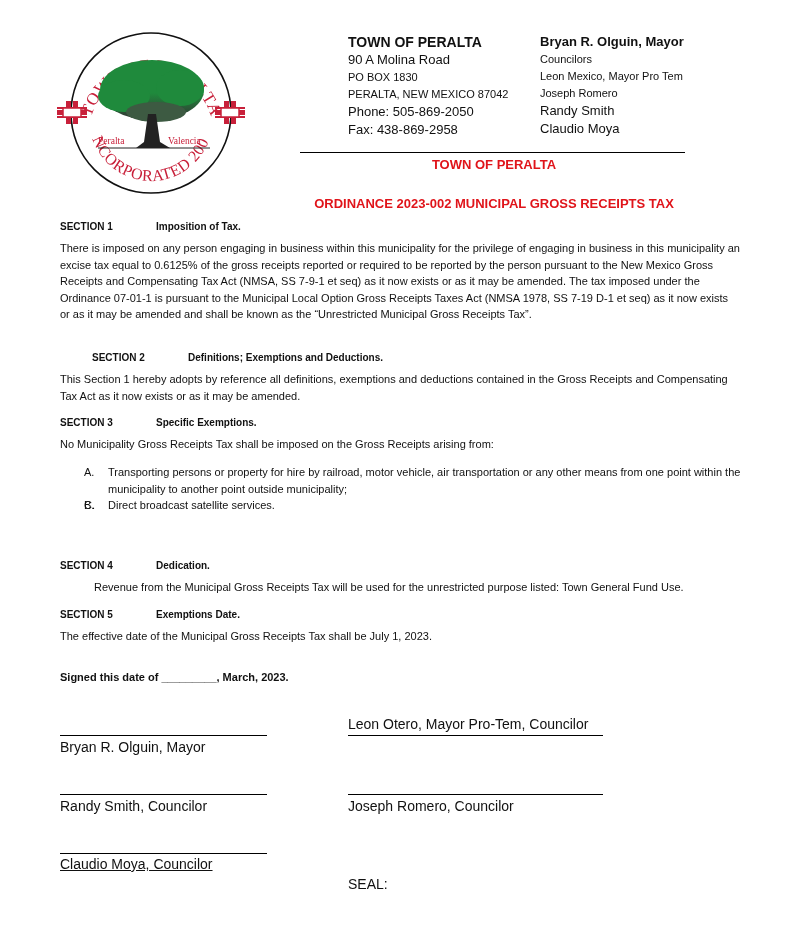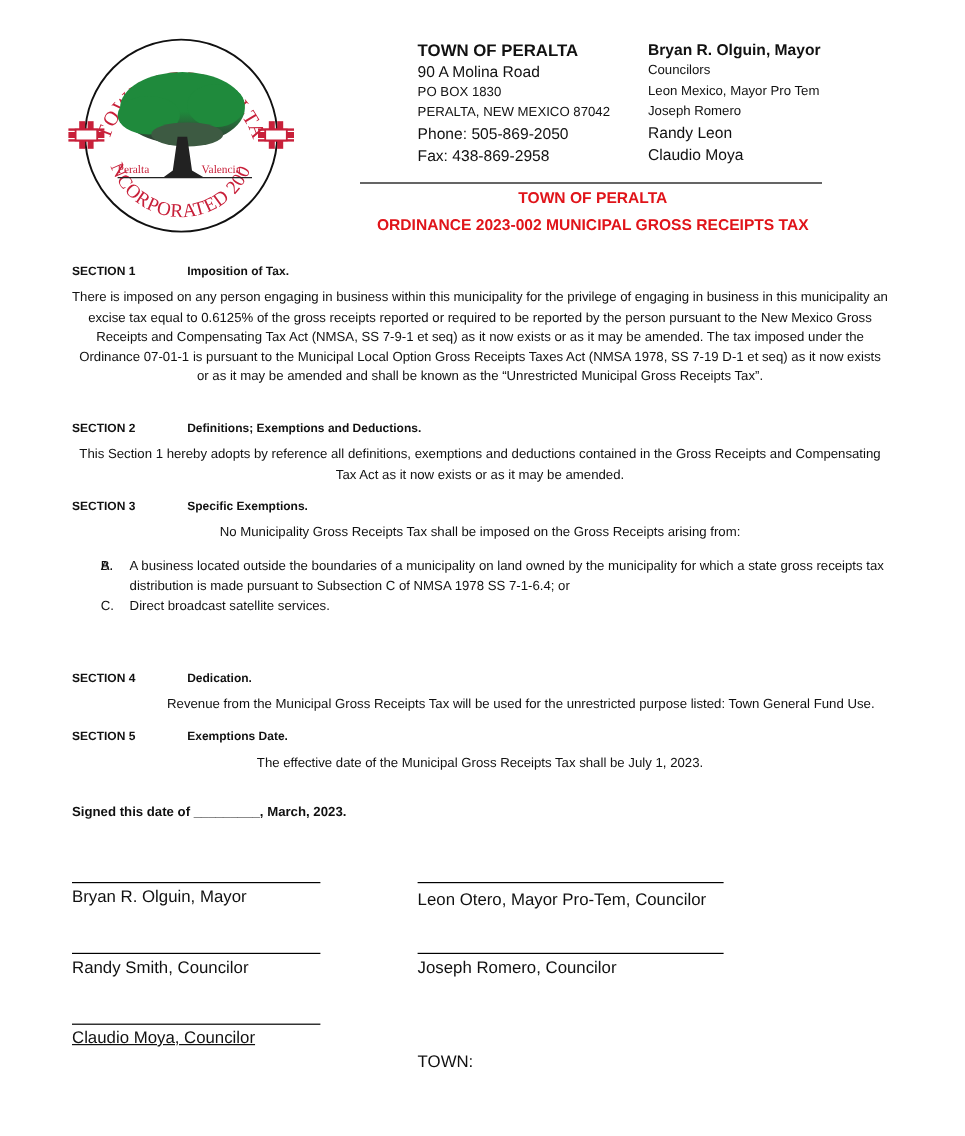--- a/index.html
+++ b/index.html
@@ -14,25 +14,25 @@
   .hdr { font-size: 13px; line-height: 17px; white-space: nowrap; }
   .hdr-left { left: 348px; top: 33px; }
   .hdr-right { left: 540px; top: 33px; }
   .hdr .title { font-weight: bold; font-size: 14px; line-height: 18px; }
   .hdr .sm { font-size: 11px; line-height: 17px; }
   .hdr .md { font-size: 13px; line-height: 18px; }
 
   .hrule { left: 300px; top: 152px; width: 385px; height: 0; border-top: 1px solid #000; }
   .red-title { color: #e0141a; font-weight: bold; font-size: 13px; text-align: center; left: 300px; width: 388px; }
   .rt1 { top: 157px; }
-  .rt2 { top: 180px; }
+  .rt2 { top: 196px; }
 
   .sec-head { left: 60px; font-weight: bold; font-size: 10px; white-space: nowrap; }
   .sec-head .num { display: inline-block; width: 96px; }
-  .sec-body { left: 60px; width: 680px; font-size: 11px; line-height: 16.6px; text-align: center; }
+  .sec-body { left: 60px; width: 680px; font-size: 11px; line-height: 16.6px; }
   .list { left: 84px; width: 660px; font-size: 11px; line-height: 16.6px; }
   .list .li { position: relative; padding-left: 24px; }
   .list .li .lt { position: absolute; left: 0; top: 0; }
 
   .signed { left: 60px; top: 671px; font-size: 11px; font-weight: bold; }
   .sigline { height: 0; border-top: 1px solid #000; }
   .signame { font-size: 14px; white-space: nowrap; }
 </style>
 </head>
 <body>
@@ -88,49 +88,49 @@
   <div class="sm">PERALTA, NEW MEXICO 87042</div>
   <div class="md">Phone: 505-869-2050</div>
   <div class="md">Fax: 438-869-2958</div>
 </div>
 
 <div class="abs hdr hdr-right">
   <div class="title" style="font-size:13px;">Bryan R. Olguin, Mayor</div>
   <div class="sm">Councilors</div>
   <div class="sm">Leon Mexico, Mayor Pro Tem</div>
   <div class="sm">Joseph Romero</div>
-  <div class="md">Randy Leon</div>
+  <div class="md">Randy Smith</div>
   <div class="md">Claudio Moya</div>
 </div>
 
 <div class="abs hrule"></div>
 <div class="abs red-title rt1">TOWN OF PERALTA</div>
 <div class="abs red-title rt2">ORDINANCE 2023-002 MUNICIPAL GROSS RECEIPTS TAX</div>
 
 <div class="abs sec-head" style="top:221px;">
   <span class="num">SECTION 1</span><span>Imposition of Tax.</span>
 </div>
 <div class="abs sec-body" style="top:240px;">There is imposed on any person engaging in business within this municipality for the privilege of engaging in business in this municipality an excise tax equal to 0.6125% of the gross receipts reported or required to be reported by the person pursuant to the New Mexico Gross Receipts and Compensating Tax Act (NMSA, SS 7-9-1 et seq) as it now exists or as it may be amended. The tax imposed under the Ordinance 07-01-1 is pursuant to the Municipal Local Option Gross Receipts Taxes Act (NMSA 1978, SS 7-19 D-1 et seq) as it now exists or as it may be amended and shall be known as the “Unrestricted Municipal Gross Receipts Tax”.</div>
 
-<div class="abs sec-head" style="top:352px;">
+<div class="abs sec-head" style="top:352px;margin-left:32px;">
   <span class="num">SECTION  2</span><span>Definitions; Exemptions and Deductions.</span>
 </div>
 <div class="abs sec-body" style="top:371px;">This Section 1 hereby adopts by reference all definitions, exemptions and deductions contained in the Gross Receipts and Compensating Tax Act as it now exists or as it may be amended.</div>
 
 <div class="abs sec-head" style="top:417px;">
   <span class="num">SECTION 3</span><span>Specific Exemptions.</span>
 </div>
 <div class="abs sec-body" style="top:436px;">No Municipality Gross Receipts Tax shall be imposed on the Gross Receipts arising from:</div>
 <div class="abs list" style="top:464px;">
   <div class="li">
     <span class="lt">A.</span>
+    <span>Transporting persons or property for hire by railroad, motor vehicle, air transportation or any other means from one point within the municipality to another point outside municipality;</span>
   </div>
   <div class="li">
     <span class="lt">B.</span>
-    <span>A business located outside the boundaries of a municipality on land owned by the municipality for which a state gross receipts tax distribution is made pursuant to Subsection C of NMSA 1978 SS 7-1-6.4; or</span>
   </div>
   <div class="li">
     <span class="lt">C.</span>
     <span>Direct broadcast satellite services.</span>
   </div>
 </div>
 
 <div class="abs sec-head" style="top:560px;">
   <span class="num">SECTION 4</span><span>Dedication.</span>
 </div>
@@ -140,24 +140,24 @@
   <span class="num">SECTION 5</span><span>Exemptions Date.</span>
 </div>
 <div class="abs sec-body" style="top:628px;">The effective date of the Municipal Gross Receipts Tax shall be July 1, 2023.</div>
 
 <div class="abs signed">Signed this date of _________, March, 2023.</div>
 
 <div class="abs sigline" style="left:60px; top:735px; width:207px;"></div>
 <div class="abs signame" style="left:60px; top:739px;">Bryan R. Olguin, Mayor</div>
 
 <div class="abs sigline" style="left:348px; top:735px; width:255px;"></div>
-<div class="abs signame" style="left:348px; top:741px;">Leon Otero, Mayor Pro-Tem, Councilor</div>
+<div class="abs signame" style="left:348px; top:716px;">Leon Otero, Mayor Pro-Tem, Councilor</div>
 
 <div class="abs sigline" style="left:60px; top:794px; width:207px;"></div>
 <div class="abs signame" style="left:60px; top:798px;">Randy Smith, Councilor</div>
 
 <div class="abs sigline" style="left:348px; top:794px; width:255px;"></div>
 <div class="abs signame" style="left:348px; top:798px;">Joseph Romero, Councilor</div>
 
 <div class="abs sigline" style="left:60px; top:853px; width:207px;"></div>
 <div class="abs signame" style="left:60px; top:856px;text-decoration:underline;">Claudio Moya, Councilor</div>
 
-<div class="abs signame" style="left:348px; top:876px;">TOWN:</div>
+<div class="abs signame" style="left:348px; top:876px;">SEAL:</div>
 
 </body></html>

